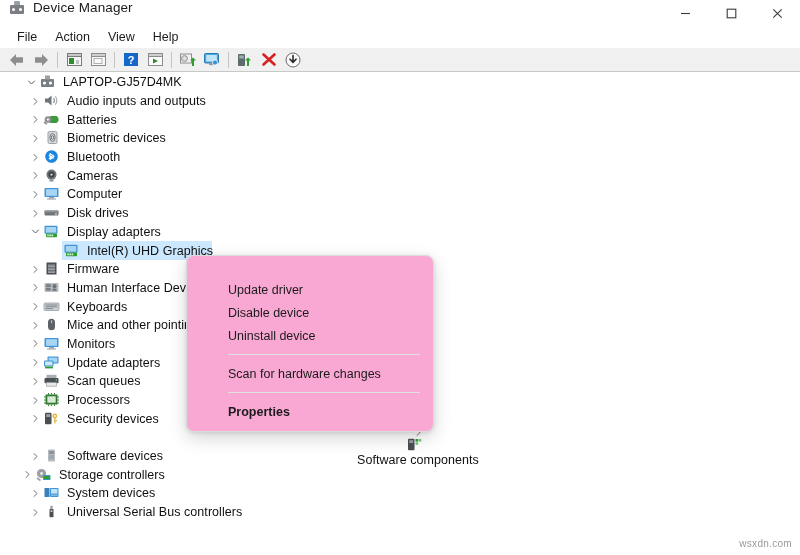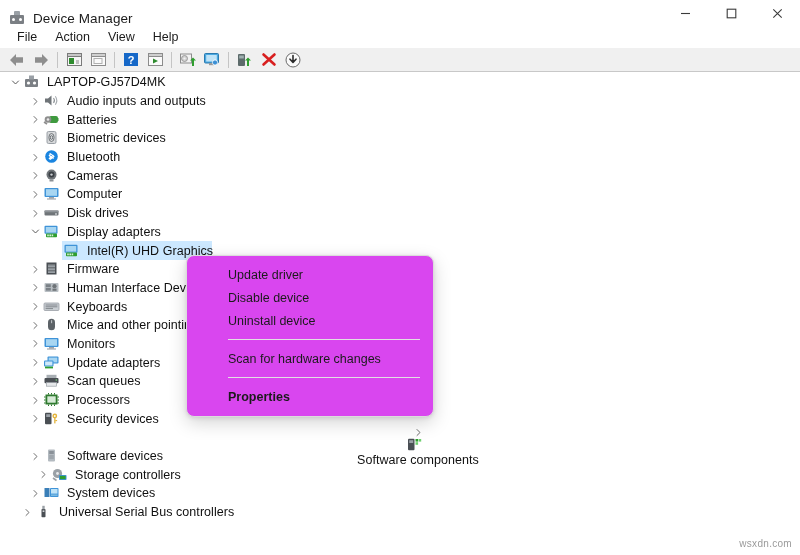--- a/index.html
+++ b/index.html
@@ -16,21 +16,21 @@
     position: relative;
     width: 800px; height: 555px;
     background: #ffffff;
   }
 
   
   .titlebar {
     position: absolute; left: 0; top: 0;
     width: 800px; height: 26px;
     background: #ffffff;
-    display: flex; align-items: flex-end;
+    display: flex; align-items: flex-start;
   }
   .title-icon {
     width: 16px; height: 16px;
     margin-left: 9px; margin-right: 8px;
     position: relative;
     flex: none;
   }
   .title-icon .body {
     position: absolute; left: 1px; top: 5px;
     width: 14px; height: 9px;
@@ -143,25 +143,25 @@
   }
   .row.selected .chev,
   .row.selected .ico,
   .row.selected .lbl { position: relative; z-index: 1; }
 
   
   .ctxmenu {
     position: absolute;
     left: 186px; top: 255px;
     width: 248px;
-    background: #d946ef;
+    background: #f9a8d4;
     border: 1px solid #dcdcdc;
     border-radius: 8px;
     box-shadow: 0 6px 18px rgba(0,0,0,0.17), 0 1px 4px rgba(0,0,0,0.10);
-    padding: 7px 0 8px 0;
+    padding: 22px 0 8px 0;
     z-index: 20;
   }
   .ctx-item {
     height: 23px;
     display: flex; align-items: center;
     padding-left: 41px;
     font-size: 12.5px;
     color: #1b1b1b;
   }
   .ctx-item.bold { font-weight: bold; }
@@ -292,21 +292,21 @@
     </div>
     <div class="tbtn">
       <svg width="16" height="16" viewBox="0 0 16 16">
         <circle cx="8" cy="8" r="7" fill="#fafafa" stroke="#6a6a6a" stroke-width="1"></circle>
         <path d="M8 3.5 L8 9.5 M5 7.2 L8 10.4 L11 7.2" stroke="#2b2b2b" stroke-width="1.6" fill="none" stroke-linecap="round" stroke-linejoin="round"></path>
       </svg>
     </div>
   </div>
 
   <div class="tree" id="tree-host">
-      <div class="row" style="padding-left: 8px;">
+      <div class="row" style="padding-left: 24px;">
         <div class="chev">
           <svg width="9" height="9" viewBox="0 0 9 9">
             <path d="M1.5 3 L4.5 6 L7.5 3" stroke="#5a5a5a" stroke-width="1" fill="none" stroke-linecap="round" stroke-linejoin="round"></path>
           </svg>
         </div>
         <div class="ico"><svg width="17" height="15" viewBox="0 0 17 15">
             <rect x="2" y="5" width="13" height="8" rx="1" fill="#7b7f84"></rect>
             <rect x="6" y="1.5" width="5" height="4" fill="#9aa0a6"></rect>
             <circle cx="5.5" cy="9" r="1.6" fill="#fff"></circle>
             <circle cx="11.5" cy="9" r="1.6" fill="#fff"></circle>
@@ -334,21 +334,21 @@
         </div>
         <div class="ico"><svg width="17" height="15" viewBox="0 0 17 15">
             <rect x="6" y="4" width="9" height="7" rx="2" fill="#3f9a3f"></rect>
             <rect x="13.5" y="6" width="2" height="3" fill="#3f9a3f"></rect>
             <circle cx="5" cy="7.5" r="3.3" fill="#8d8d8d"></circle>
             <circle cx="5" cy="7.5" r="1.3" fill="#e8e8e8"></circle>
             <path d="M1 10 L4 12" stroke="#8d8d8d" stroke-width="1.6"></path>
           </svg></div>
         <div class="lbl">Batteries</div>
       </div>
-      <div class="row" style="padding-left: 28px;">
+      <div class="row" style="padding-left: 28px; text-align: center;">
         <div class="chev">
           <svg width="9" height="9" viewBox="0 0 9 9">
             <path d="M3 1.5 L6 4.5 L3 7.5" stroke="#6e6e6e" stroke-width="1" fill="none" stroke-linecap="round" stroke-linejoin="round"></path>
           </svg>
         </div>
         <div class="ico"><svg width="17" height="15" viewBox="0 0 17 15">
             <rect x="4" y="1.5" width="9" height="12" rx="1.5" fill="#d6d8da" stroke="#9aa0a6" stroke-width="1"></rect>
             <ellipse cx="8.5" cy="7.5" rx="2.6" ry="4" fill="none" stroke="#6f7478" stroke-width="1"></ellipse>
             <ellipse cx="8.5" cy="7.5" rx="1.1" ry="2" fill="none" stroke="#6f7478" stroke-width="1"></ellipse>
           </svg></div>
@@ -583,21 +583,21 @@
             <path d="M3 1.5 L6 4.5 L3 7.5" stroke="#6e6e6e" stroke-width="1" fill="none" stroke-linecap="round" stroke-linejoin="round"></path>
           </svg>
         </div>
         <div class="ico"><svg width="17" height="15" viewBox="0 0 17 15">
             <rect x="5" y="1.5" width="7" height="12" rx="1" fill="#b3bac0"></rect>
             <rect x="6.2" y="3" width="4.6" height="3" fill="#8a9198"></rect>
             <path d="M6.2 8 H10.8 M6.2 10 H10.8" stroke="#8a9198" stroke-width="1"></path>
           </svg></div>
         <div class="lbl">Software devices</div>
       </div>
-      <div class="row" style="padding-left: 36px;">
+      <div class="row" style="padding-left: 20px;">
         <div class="chev">
           <svg width="9" height="9" viewBox="0 0 9 9">
             <path d="M3 1.5 L6 4.5 L3 7.5" stroke="#6e6e6e" stroke-width="1" fill="none" stroke-linecap="round" stroke-linejoin="round"></path>
           </svg>
         </div>
         <div class="ico"><svg width="17" height="15" viewBox="0 0 17 15">
             <circle cx="6.5" cy="6.5" r="4.6" fill="#9aa0a6"></circle>
             <circle cx="6.5" cy="6.5" r="1.4" fill="#e8eaec"></circle>
             <path d="M2 11 L5.5 13.5" stroke="#9aa0a6" stroke-width="1.6"></path>
             <rect x="8" y="8" width="7.5" height="5" rx="0.8" fill="#3f93d8"></rect>
@@ -612,21 +612,21 @@
           </svg>
         </div>
         <div class="ico"><svg width="17" height="15" viewBox="0 0 17 15">
             <rect x="1.5" y="3" width="5" height="9" fill="#3a7fb8"></rect>
             <rect x="7" y="3" width="8.5" height="9" rx="0.8" fill="#3f93d8"></rect>
             <rect x="8" y="4" width="6.5" height="4.6" fill="#bfe3f7"></rect>
             <rect x="8" y="9.4" width="6.5" height="1.6" fill="#7ab9e0"></rect>
           </svg></div>
         <div class="lbl">System devices</div>
       </div>
-      <div class="row" style="padding-left: 20px;">
+      <div class="row" style="padding-left: 28px;">
         <div class="chev">
           <svg width="9" height="9" viewBox="0 0 9 9">
             <path d="M3 1.5 L6 4.5 L3 7.5" stroke="#6e6e6e" stroke-width="1" fill="none" stroke-linecap="round" stroke-linejoin="round"></path>
           </svg>
         </div>
         <div class="ico"><svg width="17" height="15" viewBox="0 0 17 15">
             <rect x="6.5" y="5" width="4" height="8.2" rx="0.8" fill="#4a4f54"></rect>
             <rect x="7.3" y="1.8" width="2.4" height="3.4" fill="#9aa0a6"></rect>
             <rect x="7.6" y="6.4" width="1.8" height="1.6" fill="#cfd3d6"></rect>
           </svg></div>

